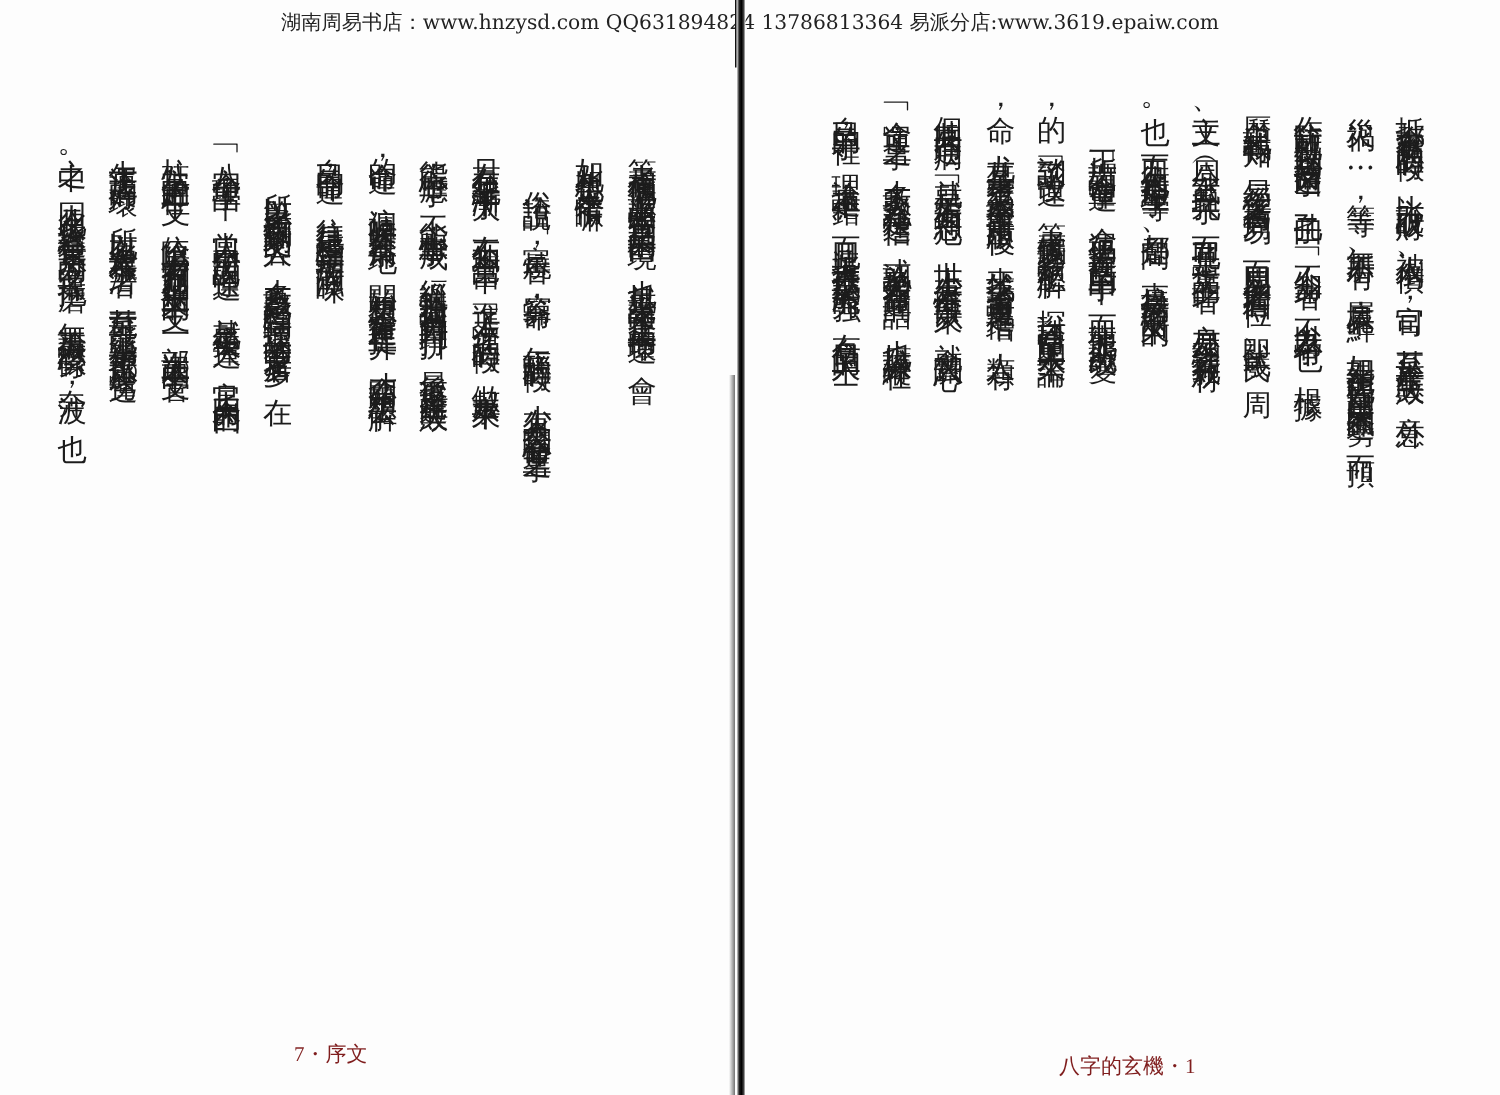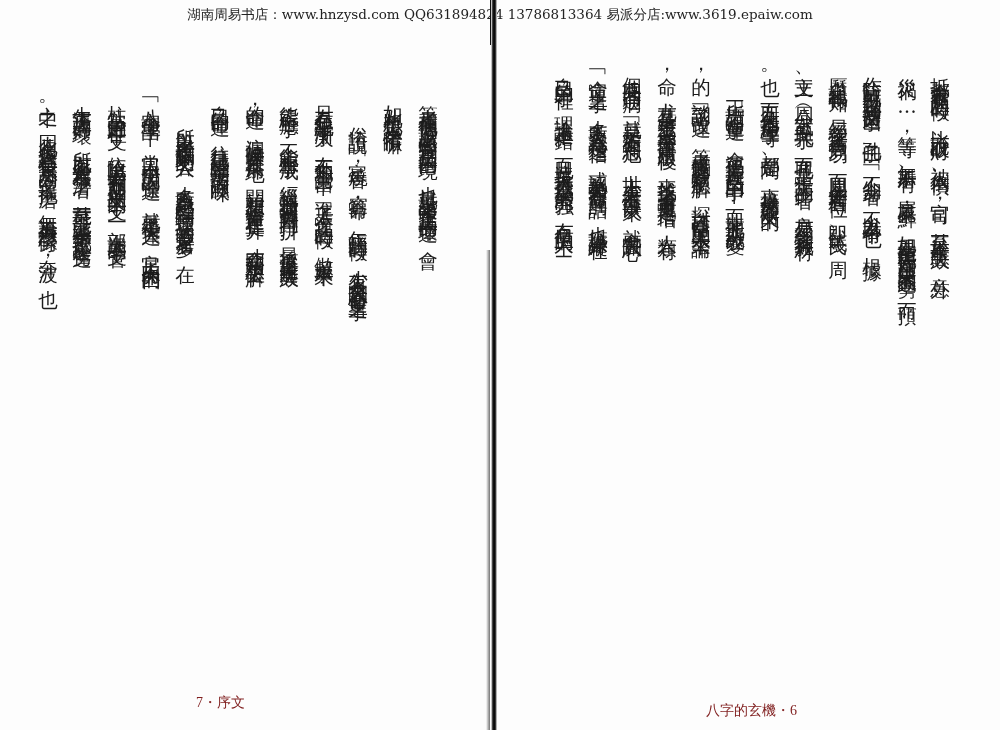--- a/index.html
+++ b/index.html
@@ -62,21 +62,21 @@
     <div class="col" style="left:862px; top:62px;">作防範就可以達到趨吉避凶了。孔子曰：「不知命者，不以為君子也」，根據</div>
     <div class="col" style="left:828px; top:62px;">歷史記載得知，易經之作者為「周易」，而周易之作者有四位，即伏羲氏、周</div>
     <div class="col" style="left:794px; top:62px;">文王、周公（武王）與孔子，而孔子是「十翼」的作者，亦是易經之補充教材</div>
     <div class="col" style="left:760px; top:62px;">也。而五術包括命理學等，都是間、直接從易經而出來的。</div>
     <div class="col" style="left:725px; top:85px;">正所謂「知命掌運」，命運仍掌握在自己的手中，而非靠他人所能改變</div>
     <div class="col" style="left:691px; top:62px;">的，談到了「改運」，筆者接觸過許多欲想了解、探討自己命運的人士來論</div>
     <div class="col" style="left:657px; top:62px;">命，尤其是筆者寫了幾本命理書籍出版後，來找筆者論命者更是倍增，人類有</div>
     <div class="col" style="left:622px; top:62px;">個共同的通病，就是「居安不知思危」，世上少有人從懂事以來，就會去關心</div>
     <div class="col" style="left:588px; top:62px;">「命運」之事，大多數人認為是迷信，或認為如果有命運的話，也應該操縱在</div>
     <div class="col" style="left:554px; top:62px;">自己的手裡，理論上是不錯，而且這些人大抵是屬於能力強、有自信的人士，</div>
-    <div class="folio" style="left:706px; top:702px;">八字的玄機・6</div>
+    <div class="folio" style="left:706px; top:702px;">八字的玄機・1</div>
   </div>
 
   <div>
     <div class="col" style="left:418px; top:90px;">筆者相信他們應該尚未曾遇到真正的困境，也就是說尚未逢上真正的壞運，會</div>
     <div class="col" style="left:383px; top:90px;">如此想也是人之常情嘛！</div>
     <div class="col" style="left:348px; top:112px;">俗語說：「富燒香，窮算命」，年輕的時候，少有人會去關心命運之事，</div>
     <div class="col" style="left:314px; top:90px;">只有在年紀漸漸大了，在不知不覺當中，進入了「歹運」的時候，做起事來不</div>
     <div class="col" style="left:279px; top:90px;">能得心應手，不能心想事成，經過無論如何努力奮鬥打拼，最後還是難逃失敗</div>
     <div class="col" style="left:245px; top:90px;">的命運，這個時候才會無奈地，開始想起是否命運在捉弄，才會開始想去了解</div>
     <div class="col" style="left:210px; top:90px;">自己的命運，往往是已經嚐到了痛苦的滋味。</div>

